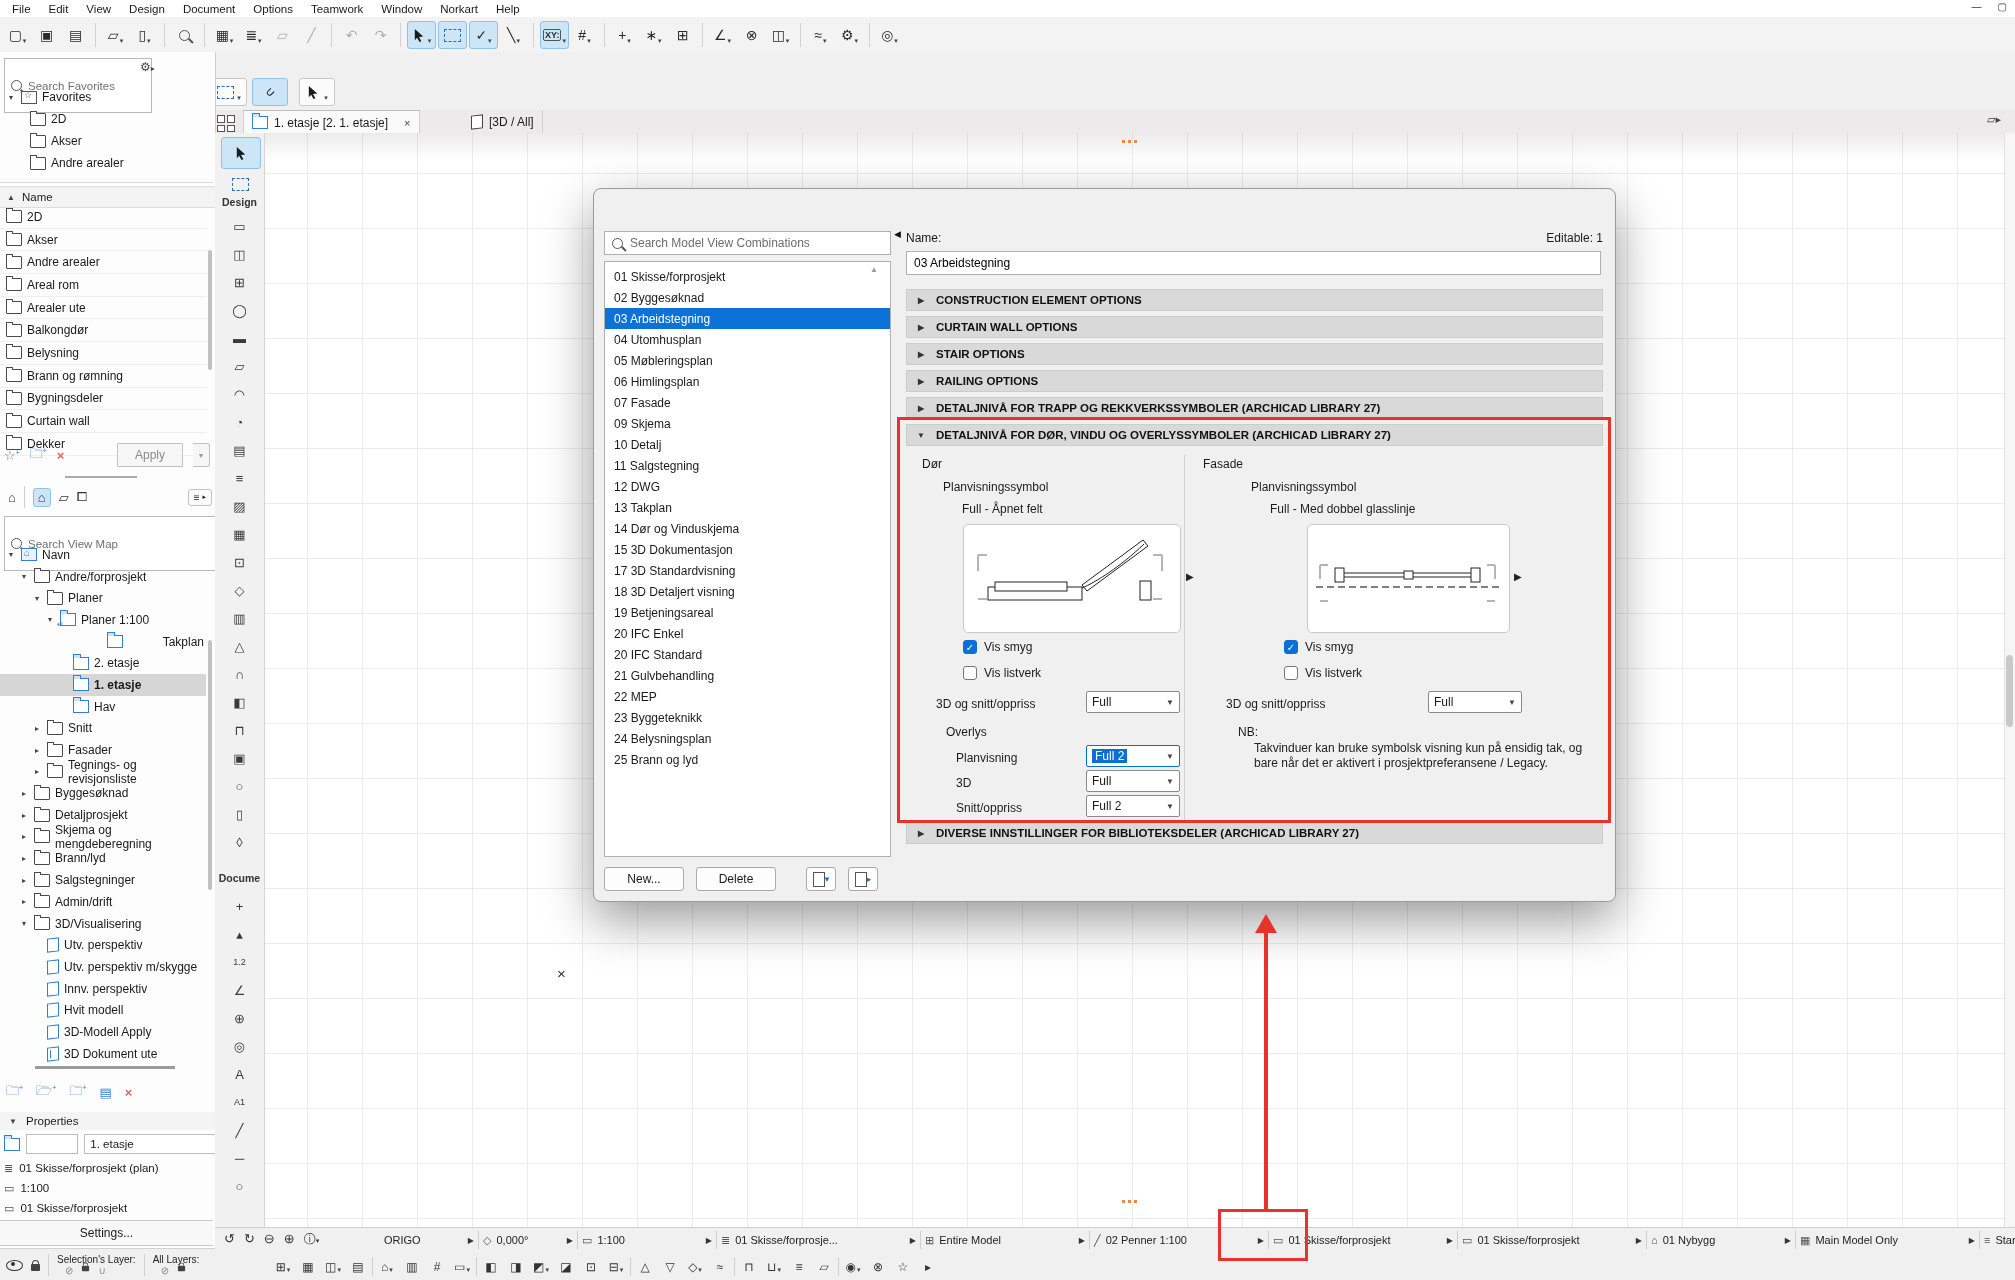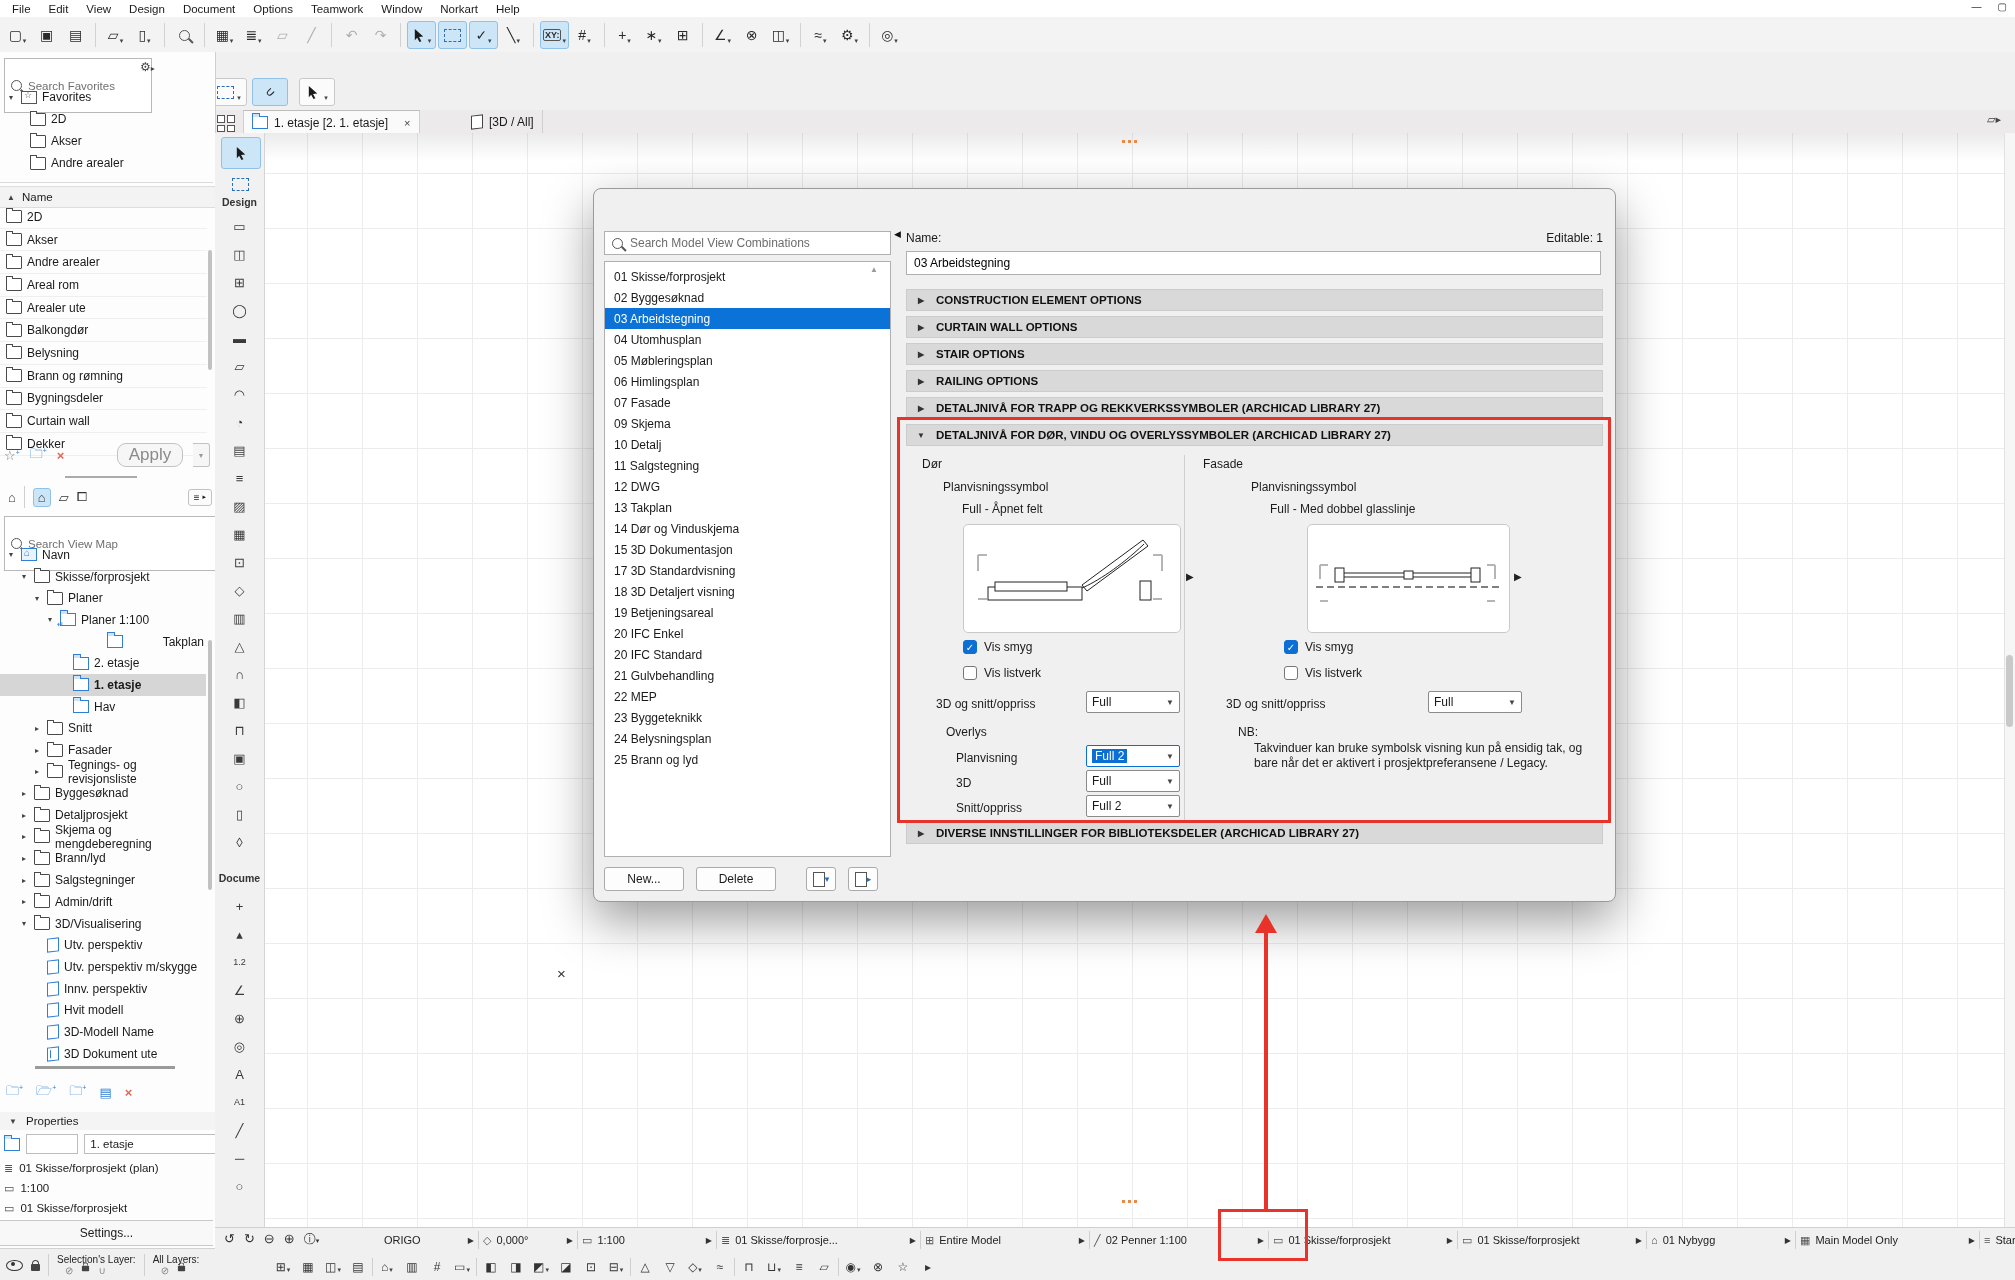--- a/index.html
+++ b/index.html
@@ -73,22 +73,22 @@
   .ti.fav{border:1px solid #555}
   .ti.fav:before{content:"☆";position:absolute;left: 2px;top:-2px;font-size:9px;color:#555;line-height:11px}
   #favtree .srow,#layerlist .srow{padding-left:6px}
   #layerhead{position:absolute;left:0;top:186px;width:210px;height:20px;background:#f3f3f3;border-top:1px solid #ddd;
              border-bottom:1px solid #ddd;display:flex;align-items:center;gap:6px;font-size:11.5px;padding-left:6px;color:#222}
   #layerlist .srow{height:21.7px;border-bottom:1px solid #efefef}
   .panelsep{position:absolute;background:#dcdcdc}
   #applyrow{position:absolute;left:4px;top:443px;width:206px;height:24px;display:flex;align-items:center;gap:10px}
   .smico{font-size:13px;color:#777}
   .redx{color:#e2665a;font-weight:bold;font-size:13px}
-  #applybtn{margin-left:auto;width:64px;height:22px;border:1px solid #c2c2c2;background:#f6f6f6;border-radius:9px;
-            font-size:17px;color:#8a8a8a;display:flex;align-items:center;justify-content:center}
+  #applybtn{margin-left:auto;width:64px;height:22px;border:1px solid #c2c2c2;background:#f6f6f6;border-radius:1px;
+            font-size:12px;color:#8a8a8a;display:flex;align-items:center;justify-content:center}
   #applydd{width:16px;height:22px;border:1px solid #c2c2c2;border-left:0;background:#f6f6f6;border-radius:0 3px 3px 0;
            font-size:7px;color:#9a9a9a;display:flex;align-items:center;justify-content:center}
   #vmbar{position:absolute;left:0;top:482px;width:210px;height:30px;display:flex;align-items:center;gap:8px;padding-left:8px}
   .vmico{font-size:13px;color:#333}
   .vmico.sel{background:#cde6f7;border:1px solid #8fc1e9;border-radius:3px;padding:1px 4px}
   #vmmenu{margin-left:auto;margin-right:6px;border:1px solid #c2c2c2;border-radius:3px;background:#fbfbfb;
           font-size:10px;padding:2px 5px;display:flex;gap:3px;align-items:center}
   #vmtree{position:absolute;left:0;top:544px;width:206px;height:518px;overflow:hidden}
   #vmtree .srow{height:21.7px;padding-right:2px}
   #vmtree .srow.sel{background:#d6d6d6;font-weight:bold}
@@ -469,21 +469,21 @@
 </div>
 <div id="vmtree">
     <div class="srow" style="padding-left: 6px;">
       <span class="tri">▾</span>
       <span class="ti home"></span>
       <span>Navn</span>
     </div>
     <div class="srow" style="padding-left: 19px;">
       <span class="tri">▾</span>
       <span class="ti folder"></span>
-      <span>Skisse/forprosjekt</span>
+      <span>Andre/forprosjekt</span>
     </div>
     <div class="srow" style="padding-left: 32px;">
       <span class="tri">▾</span>
       <span class="ti folder"></span>
       <span>Planer</span>
     </div>
     <div class="srow" style="padding-left: 45px;">
       <span class="tri">▾</span>
       <span class="ti planl"></span>
       <span>Planer 1:100</span>
@@ -574,21 +574,21 @@
       <span>Innv. perspektiv</span>
     </div>
     <div class="srow" style="padding-left: 32px;">
       <span class="tri"></span>
       <span class="ti i3d"></span>
       <span>Hvit modell</span>
     </div>
     <div class="srow" style="padding-left: 32px;">
       <span class="tri"></span>
       <span class="ti i3d"></span>
-      <span>3D-Modell Name</span>
+      <span>3D-Modell Apply</span>
     </div>
     <div class="srow" style="padding-left: 32px;">
       <span class="tri"></span>
       <span class="ti i3dd"></span>
       <span>3D Dokument ute</span>
     </div>
   </div>
 <div class="scrollthumb" style="left:208px;top:640px;height:250px"></div>
 <div class="panelsep" style="left:35px;top:1066px;width:140px;height:3px;background:#9a9a9a"></div>
 

